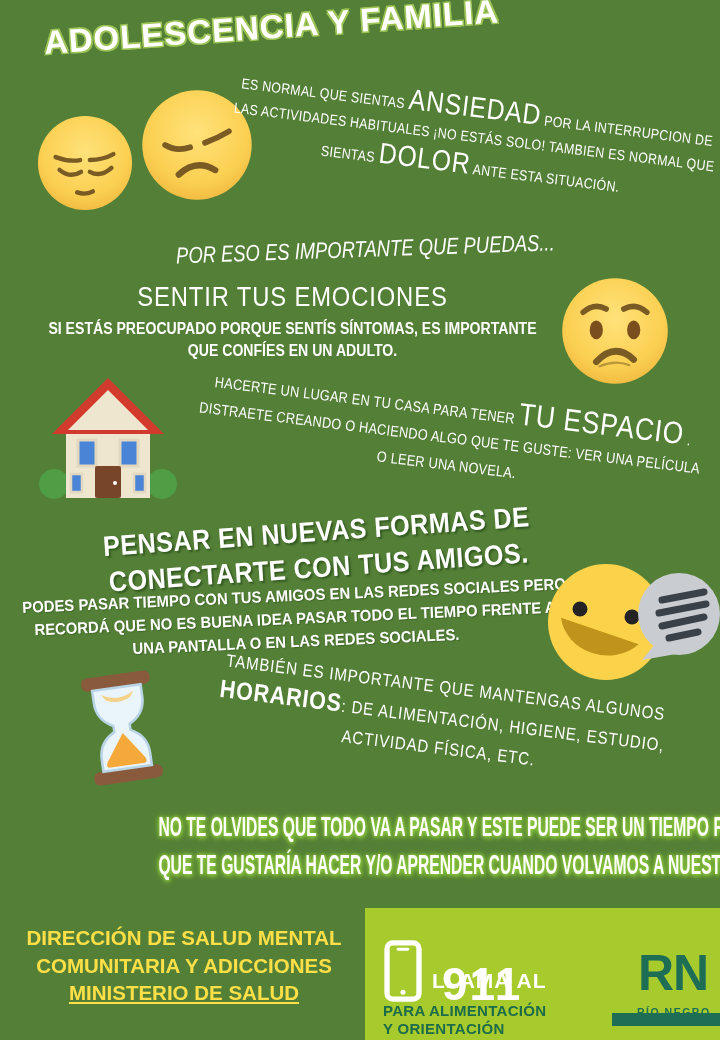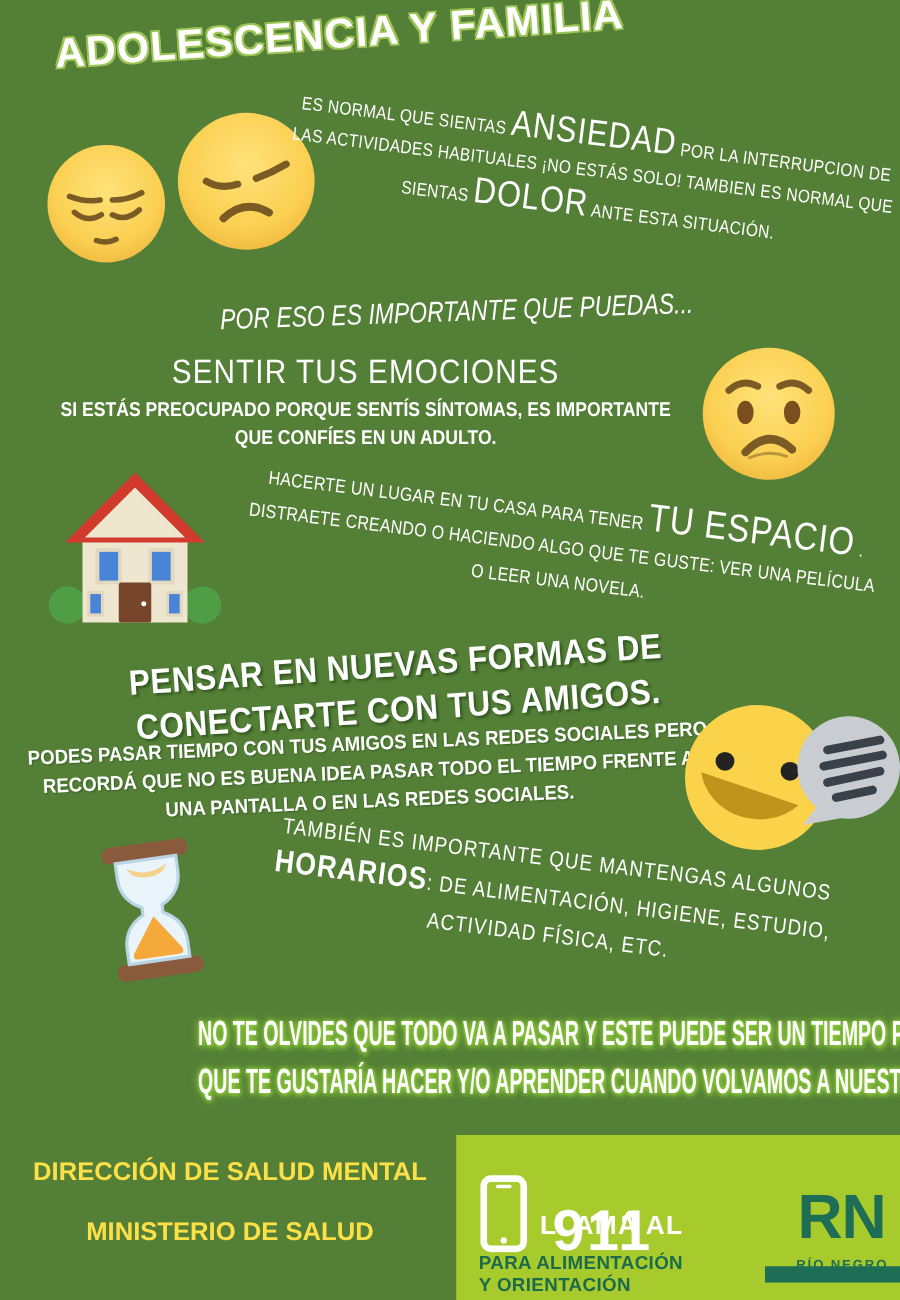--- a/index.html
+++ b/index.html
@@ -66,21 +66,21 @@
   .closing-line{
     white-space:nowrap;font-size:28px;font-weight:700;line-height:1.35;
     transform:scaleX(.56);transform-origin:center;
     text-shadow:0 0 3px #8bc63e,0 0 6px #8bc63e,0 0 10px #8bc63e,2px 2px 6px #8bc63e;
   }
   
   .org{
     left:14px;top:924px;width:340px;text-align:center;
     color:#fde047;font-weight:700;font-size:20.5px;line-height:1.35;
   }
-  .org .ministry{margin-top:20px;}
+  .org .ministry{text-decoration:underline;}
   .green-box{left:365px;top:908px;width:355px;height:132px;background:#a7cb2c;}
   .phone{left:383px;top:940px;}
   .call-label{left:432px;top:940px;font-size:21px;font-weight:700;letter-spacing:1px;color:#fff;white-space:nowrap;margin-top:29px;}
   .call-number{left:442px;top:957px;font-size:46px;font-weight:700;letter-spacing:2px;color:#fff;}
   .call-info{left:383px;top:1002px;font-size:15px;font-weight:700;line-height:1.2;color:#1c6b4a;letter-spacing:.3px;}
   .logo-initials{left:638px;top:944px;font-size:50px;font-weight:700;letter-spacing:-1px;color:#1d6e55;}
   .logo-name{left:637px;top:1006px;font-size:10.5px;font-weight:700;letter-spacing:1.5px;color:#1d6e55;white-space:nowrap;}
   .logo-bar{left:612px;top:1013px;width:108px;height:13px;background:#1d6e55;}
 </style>
 </head>
@@ -187,20 +187,21 @@
     <span class="big3">HORARIOS</span><span>: DE ALIMENTACIÓN, HIGIENE, ESTUDIO, ACTIVIDAD FÍSICA, ETC.</span>
   </div>
 
   <div class="abs closing">
     <div class="closing-line">NO TE OLVIDES QUE TODO VA A PASAR Y ESTE PUEDE SER UN TIEMPO PARA ENCONTRAR COSAS</div>
     <div class="closing-line">QUE TE GUSTARÍA HACER Y/O APRENDER CUANDO VOLVAMOS A NUESTRAS RUTINAS</div>
   </div>
 
   <div class="abs org">
     <div>DIRECCIÓN DE SALUD MENTAL</div>
+    <div>COMUNITARIA Y ADICCIONES</div>
     <div class="ministry">MINISTERIO DE SALUD</div>
   </div>
 
   <div class="abs green-box"></div>
 
   <svg class="abs phone" width="40" height="62" viewBox="0 0 40 64">
     <rect x="3.5" y="3" width="33" height="58" rx="6" fill="none" stroke="#fff" stroke-width="5.5"></rect>
     <path d="M15,9.5 L25,9.5" stroke="#fff" stroke-width="3" stroke-linecap="round"></path>
     <circle cx="20" cy="54" r="2.6" fill="#fff"></circle>
   </svg>

